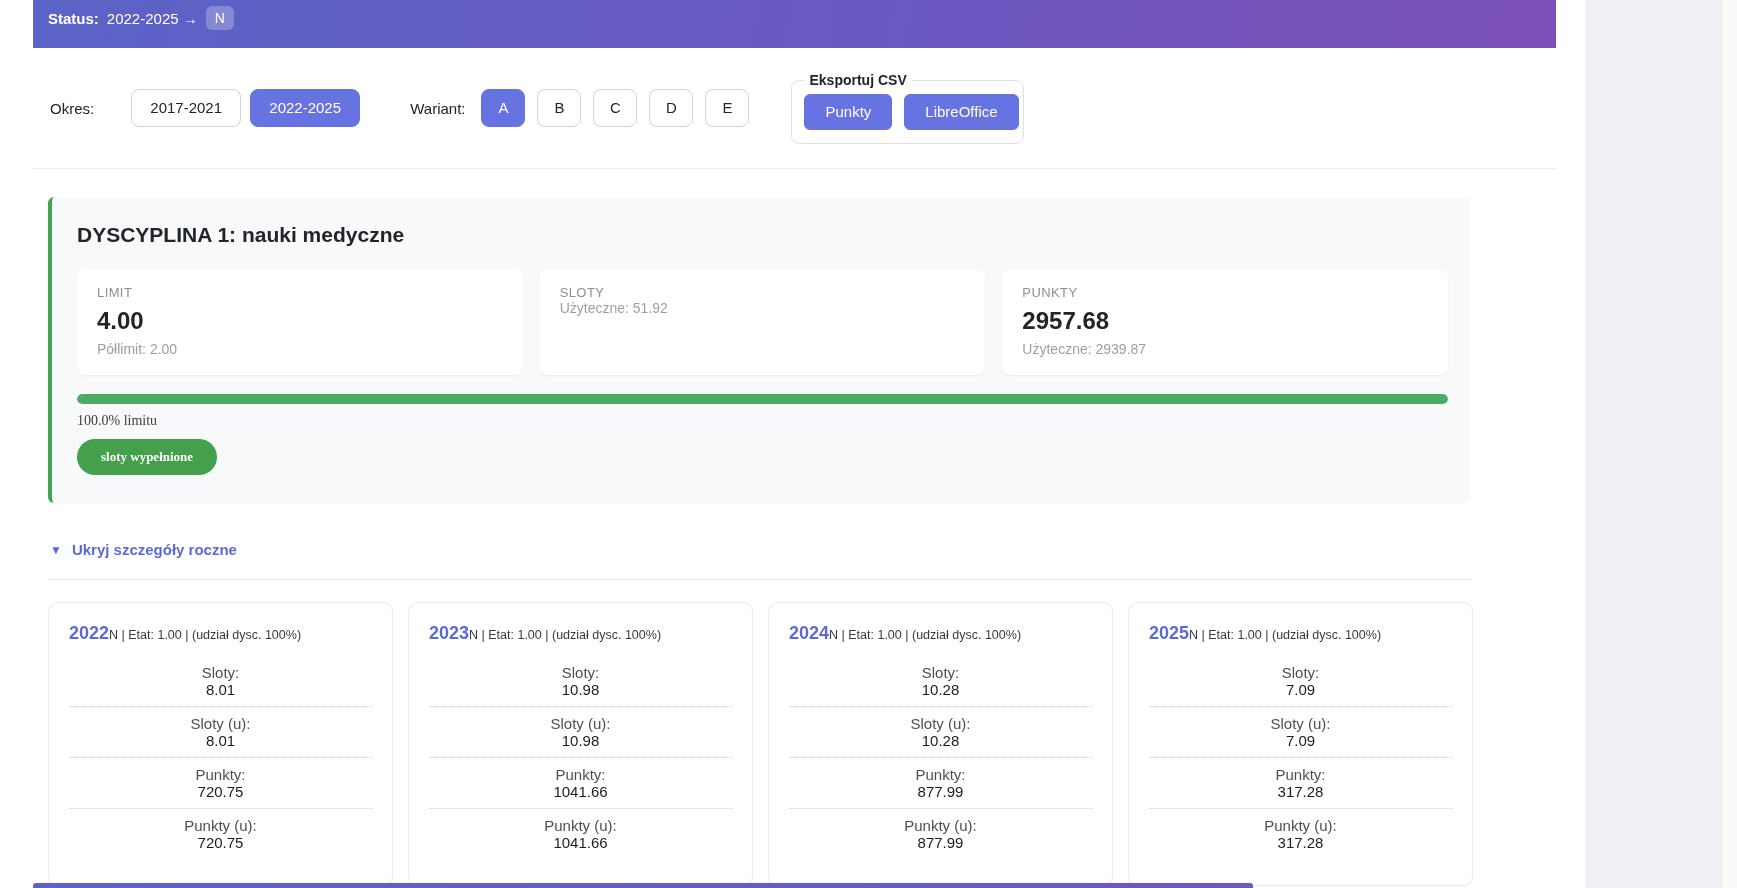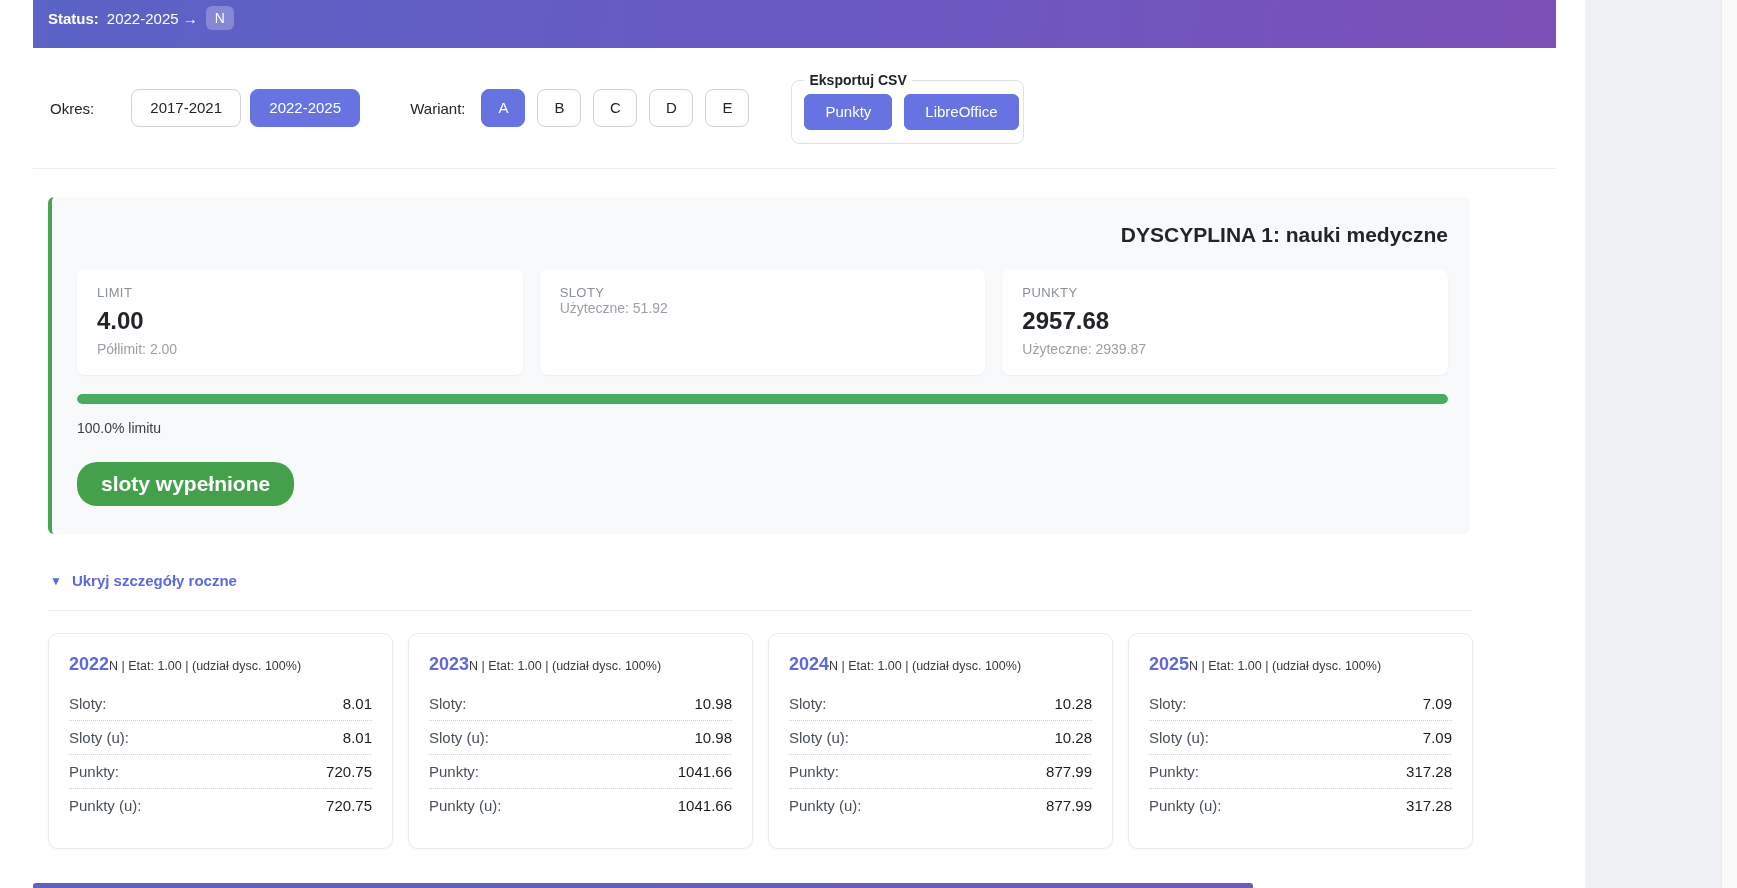--- a/index.html
+++ b/index.html
@@ -68,40 +68,40 @@
   }
 
   
   .discipline-card {
     margin:28px 86px 0 15px;
     background:#f8f9fa;
     border-left:4px solid #47a455;
     border-radius:6px;
     padding:26px 22px 28px 25px;
   }
-  .discipline-title { font-size:21px; font-weight:600; color:#212529; margin:0 0 22px 0;text-align:right; }
+  .discipline-title { font-size:21px; font-weight:600; color:#212529; margin:0 0 22px 0; }
   .stat-row { display:flex; gap:17px; }
   .stat-box {
     flex:1; background:#fff; border-radius:8px;
     padding:16px 20px 18px 20px;
     box-shadow:0 1px 2px rgba(0,0,0,0.05);
   }
   .stat-label { font-size:13px; color:#8a9097; letter-spacing:0.4px; }
   .stat-value { font-size:24px; font-weight:700; color:#212529; margin:7px 0 6px 0; }
   .stat-sub { font-size:14px; color:#9aa0a6; }
   .progress-track {
     margin-top:19px; height:10px; border-radius:5px; background:#e9ecef;
     overflow:hidden;
   }
   .progress-fill { height:100%; background:#4cab62; border-radius:5px; }
-  .progress-label { font-size:14px; color:#3c4043; margin-top:16px; }
+  .progress-label { font-size:14px; color:#3c4043; margin-top:9px;font-family:Liberation Serif, serif; }
   .status-pill {
-    display:inline-block; margin-top:26px;
-    background:#45a04c; color:#fff; font-weight:700; font-size:21px;
-    padding:10px 24px; border-radius:20px; cursor:default;
+    display:inline-block; margin-top:10px;
+    background:#45a04c; color:#fff; font-weight:700; font-size:13px;
+    padding:10px 24px; border-radius:20px; cursor:default;font-family:Liberation Serif, serif;
   }
 
   
   .toggle-row {
     margin:38px 0 0 17px; padding-bottom:21px;
     color:#5b6ada; font-weight:700; font-size:15px;
     display:flex; align-items:center; gap:10px; cursor:pointer;
     width:fit-content;
   }
   .toggle-caret { font-size:12px; }
@@ -123,20 +123,21 @@
     display:flex; justify-content:flex-start; align-items:baseline;
     margin-bottom:12px;
   }
   .year-num { font-size:18px; font-weight:700; color:#5b6ad8; }
   .year-meta { font-size:12.5px; color:#343a40; }
   .yr-row {
     display:flex; justify-content:space-between; align-items:center;
     padding:8px 0;
     border-bottom:1px dotted #c9cde8;
     font-size:15px;
+    flex-direction:column;
   }
   .yr-row:last-child { border-bottom:none; }
   .yr-label { color:#495057; }
   .yr-value { font-weight:400; color:#1a1d20; }
 
   
   .next-section-edge {
     position:absolute; left:33px; bottom:0; width:1220px; height:5px;
     background:linear-gradient(90deg,#5b63c6,#6d58c0);
     border-radius:3px 3px 0 0;

